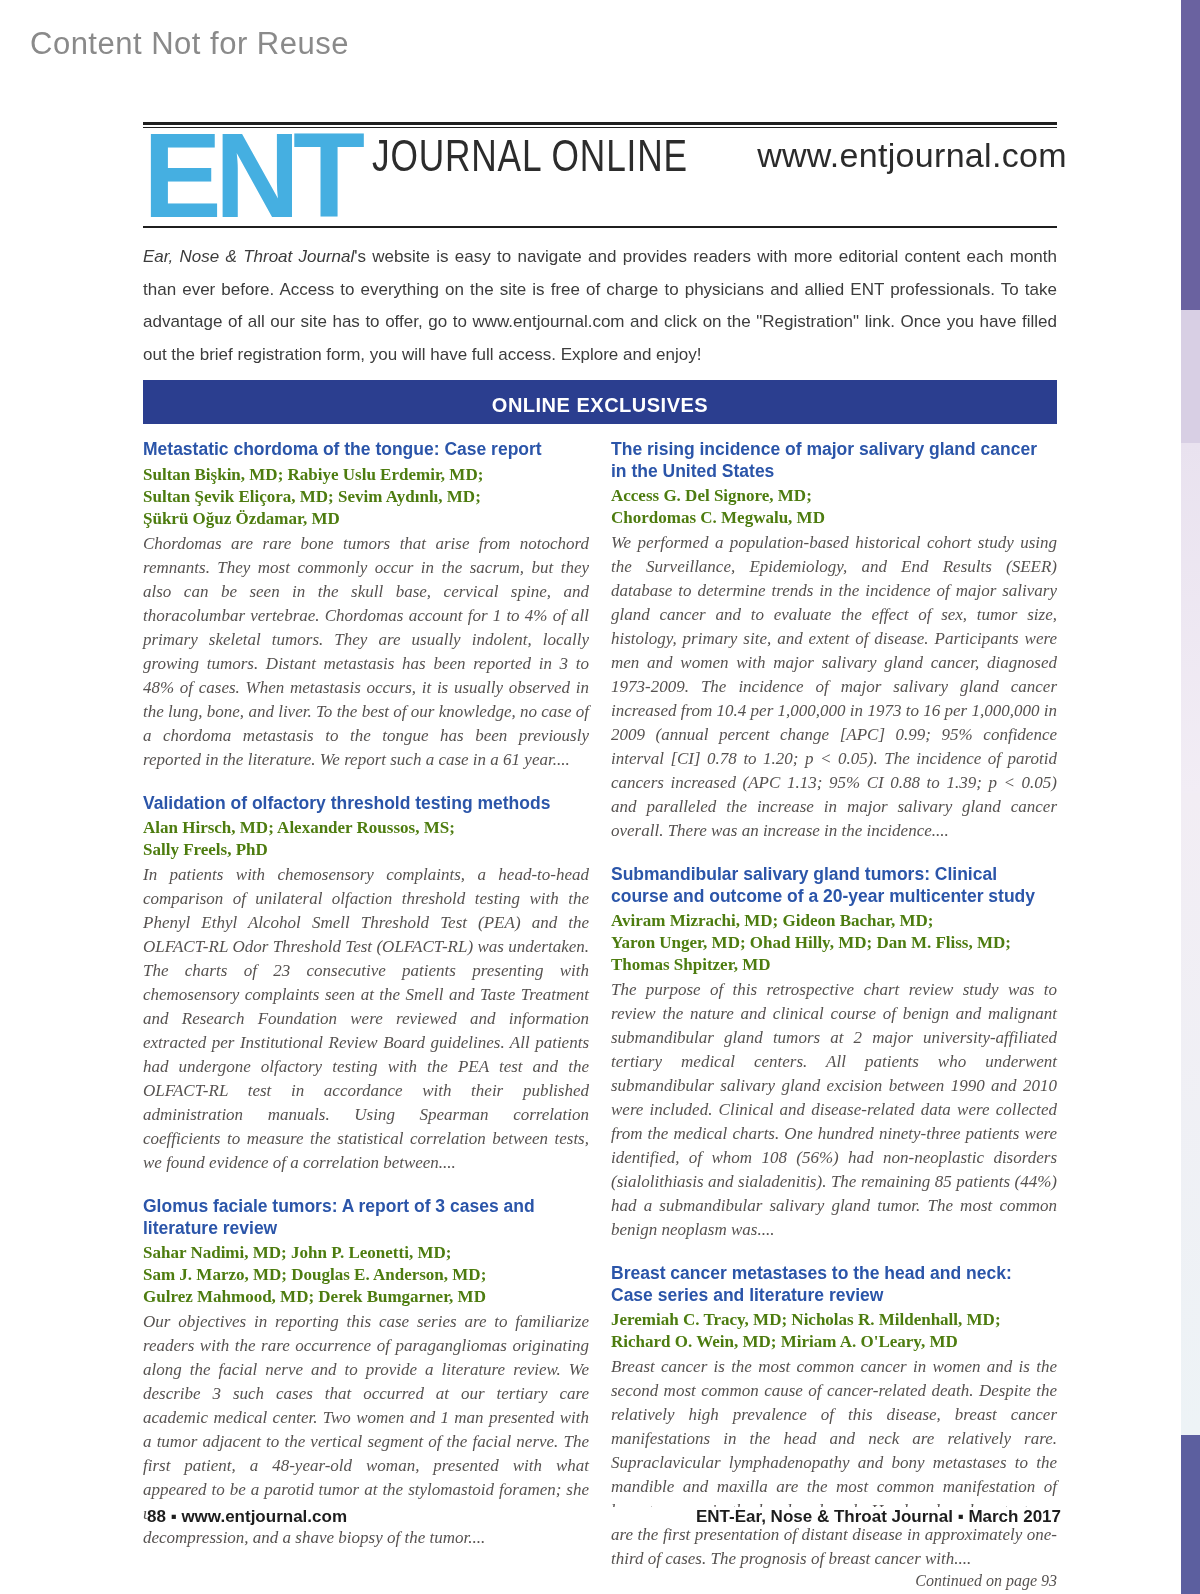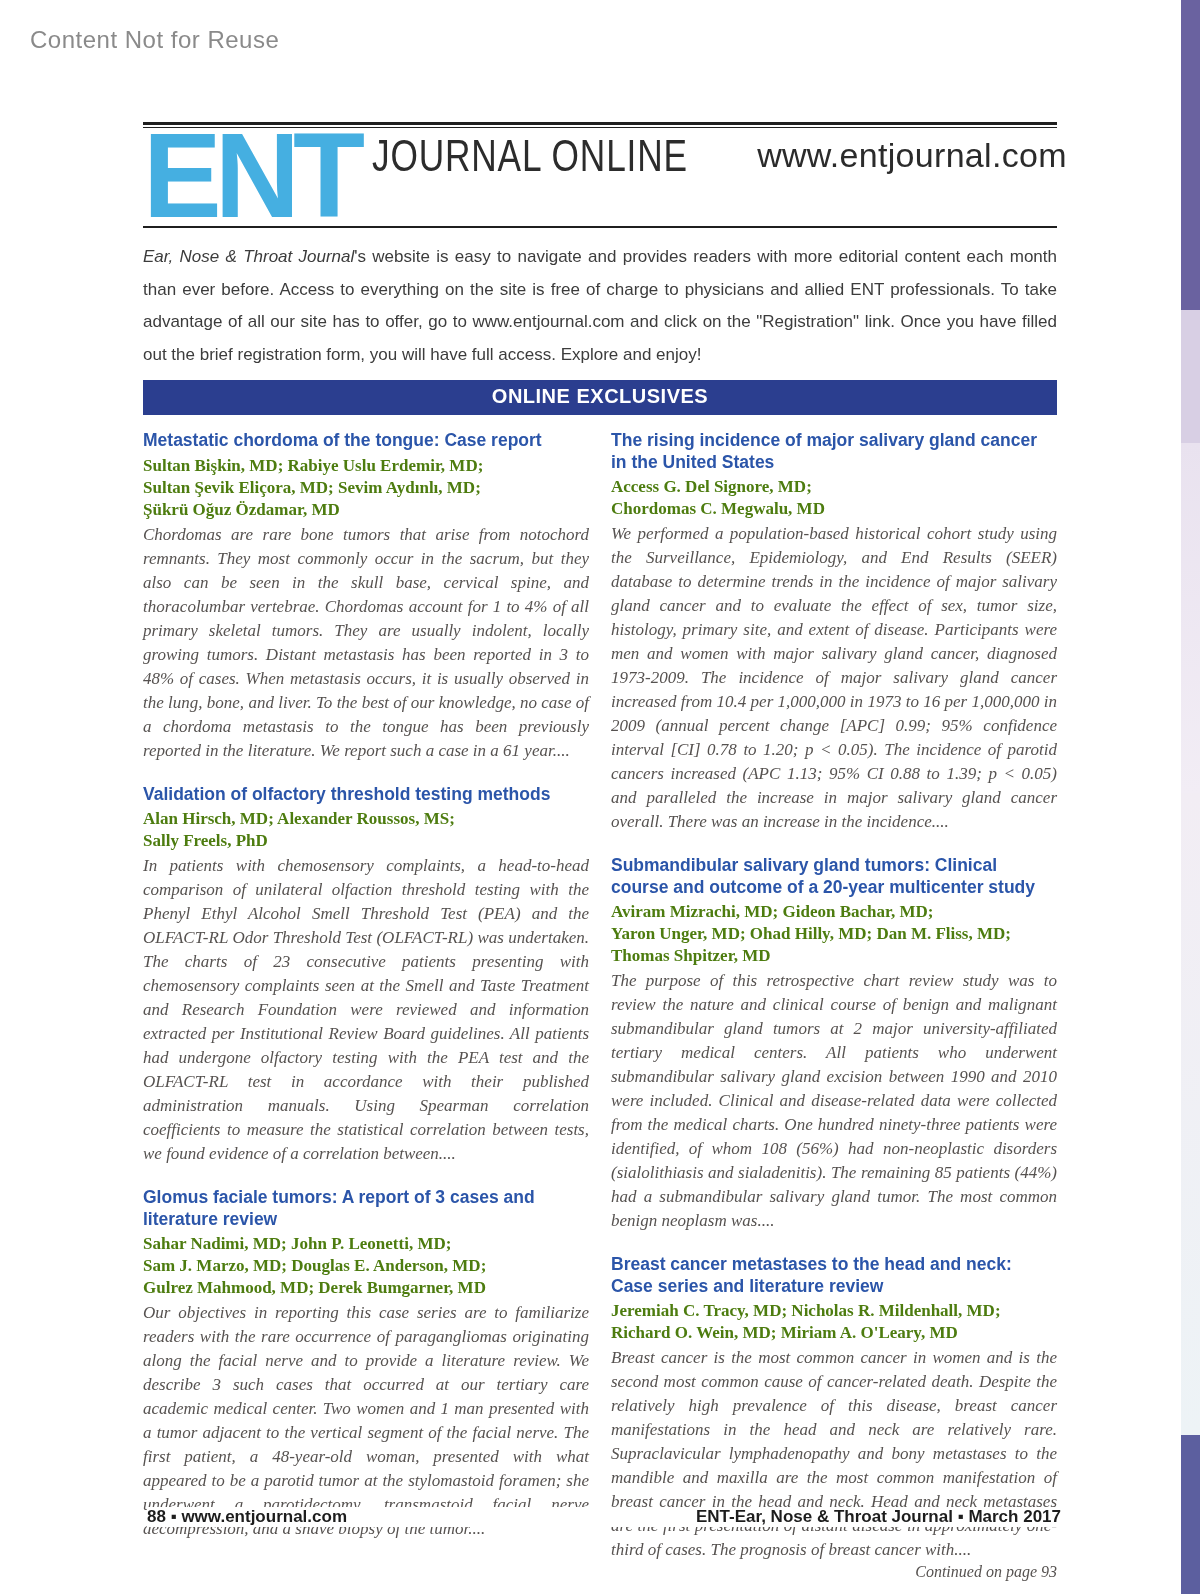--- a/index.html
+++ b/index.html
@@ -1,38 +1,38 @@
 <!DOCTYPE html>
 <html><head>
 <meta charset="utf-8">
 <style>
   * { margin:0; padding:0; box-sizing:border-box; }
   html,body { width:1200px; height:1594px; background:#ffffff; font-family:"Liberation Sans",sans-serif; position:relative; overflow:hidden; }
 
-  .watermark { position:absolute; left:30px; top:26px; font-size:24px; color:#8a8a8a; letter-spacing:.5px; }
+  .watermark { position:absolute; left:30px; top:26px; font-size:31px; color:#8a8a8a; letter-spacing:.5px; }
 
   .side-strip { position:absolute; right:0; top:0; width:19px; height:1594px; }
   .seg1 { height:310px; background:#6a62a0; }
   .seg2 { height:133px; background:#d8cfe4; }
   .seg3 { height:350px; background:linear-gradient(#e9e2ef,#f2edf5); }
   .seg4 { height:642px; background:linear-gradient(#f2edf4,#edf3f6); }
   .seg5 { height:159px; background:#5c5f9f; }
 
   .page-content { position:absolute; left:143px; top:122px; width:914px; }
 
   .rule-top { height:6px; border-top:3px solid #1f1f1f; border-bottom:1px solid #1f1f1f; }
   .masthead-row { display:flex; align-items:flex-start; height:100px; border-bottom:2px solid #1f1f1f; }
   .ent-logo { color:#45afe1; font-weight:bold; font-size:118px; line-height:92px; letter-spacing:-7px; padding-right:14px; transform:scaleY(1.02); transform-origin:left top; }
   .masthead-title { font-size:43px; color:#2c2c2c; margin-top:2px; transform:scale(.82,1.05); transform-origin:left top; white-space:nowrap; letter-spacing:1px; }
   .masthead-site { margin-left:auto; font-size:34px; color:#2b2b2b; margin-top:8px; letter-spacing:.3px; }
 
   .intro { margin-top:13px; font-size:17px; line-height:32.5px; text-align:justify; color:#3c3c3c; }
   .intro .journal-name { font-style:italic; }
 
-  .banner { margin-top:9px; background:#2b3e8f; color:#ffffff; text-align:center; font-weight:bold; font-size:20px; letter-spacing:.5px; padding:5px 0 7px; }
+  .banner { margin-top:9px; background:#2b3e8f; color:#ffffff; text-align:center; font-weight:bold; font-size:20px; letter-spacing:.5px; padding:14px 0 7px; }
 
   .columns { display:flex; gap:22px; margin-top:15px; }
   .col { width:446px; }
 
   .article { margin-bottom:21px; }
   .article-title { color:#2b55a9; font-weight:bold; font-size:17.5px; line-height:21.5px; margin-bottom:3px; }
   .author-line { font-family:"Liberation Serif",serif; font-weight:bold; font-size:17px; line-height:22px; color:#4d7c0f; }
   .article-abstract { font-family:"Liberation Serif",serif; font-style:italic; font-size:17px; line-height:24px; color:#565250; text-align:justify; margin-top:2px; }
 
   .continued { text-align:right; font-family:"Liberation Serif",serif; font-style:italic; font-size:16px; color:#565250; margin-top:1px; }

